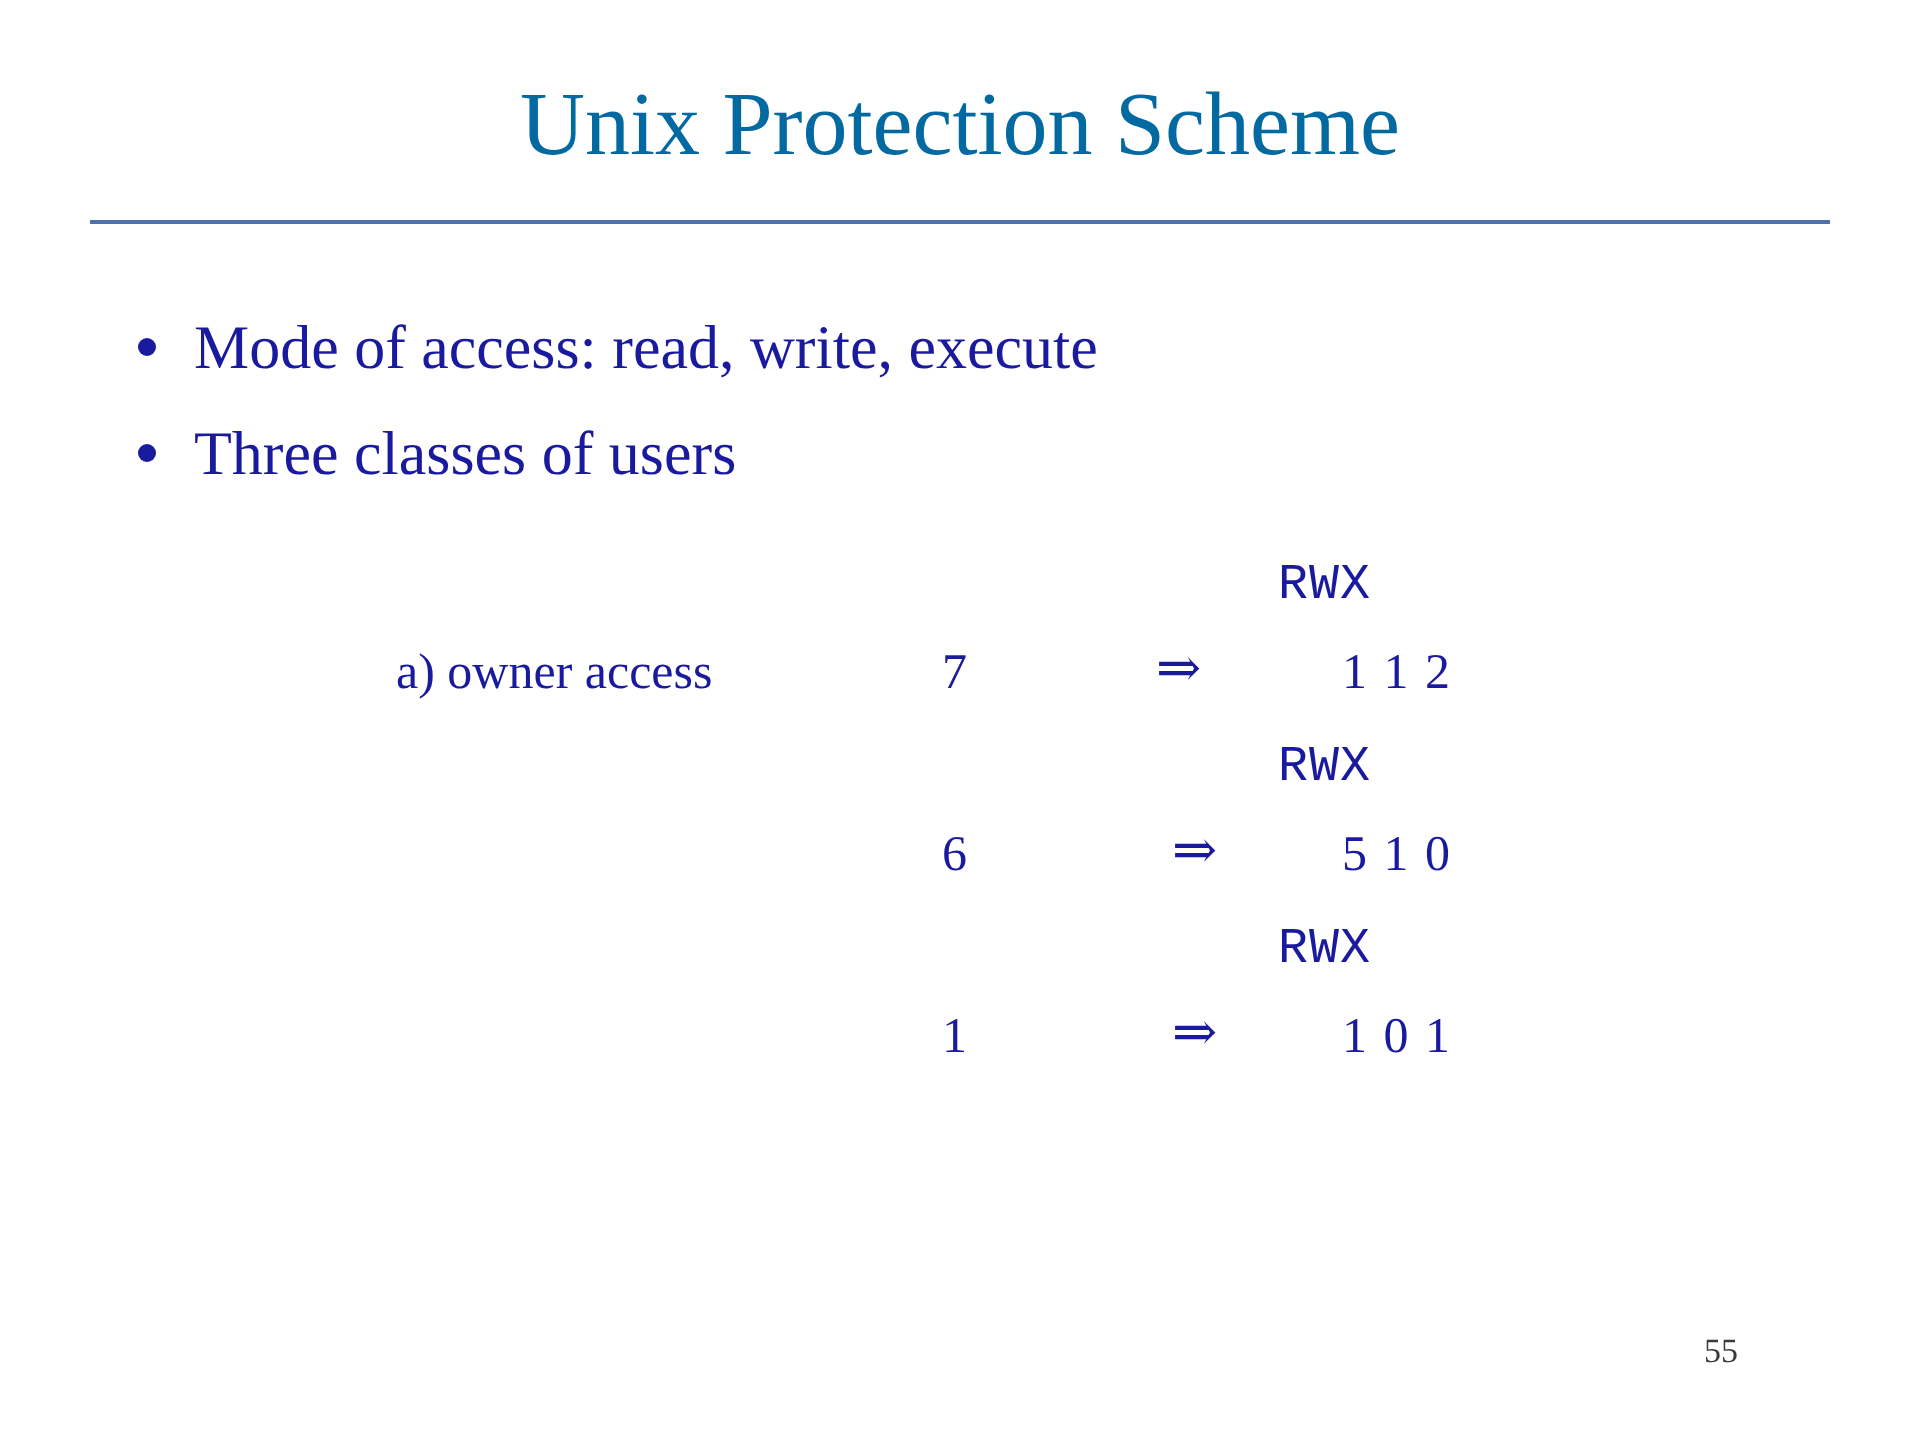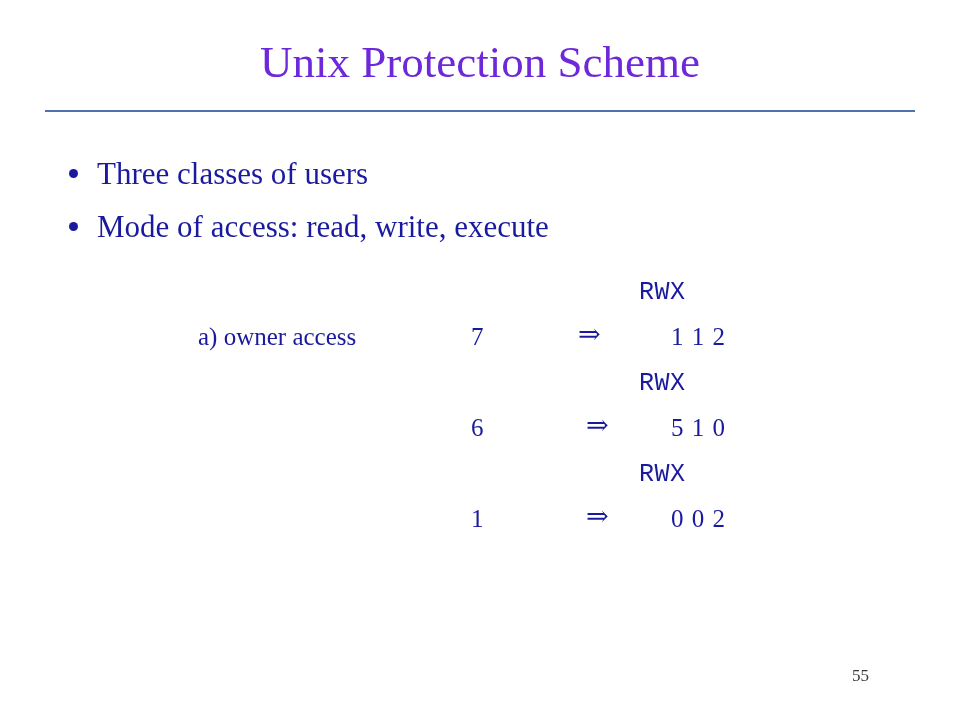--- a/index.html
+++ b/index.html
@@ -21,21 +21,21 @@
     background: #ffffff;
   }
 
   
   .title {
     position: absolute;
     left: 45px;
     top: 34px;
     width: 870px;
     text-align: center;
-    color: #6d28d9;
+    color: #0369a1;
     font-size: 45px;
     line-height: 56px;
     font-weight: normal;
     white-space: nowrap;
   }
 
   
   .divider {
     position: absolute;
     left: 45px;
@@ -152,26 +152,26 @@
 <div class="slide">
 
   <div class="title">Unix Protection Scheme</div>
 
   <div class="divider"></div>
 
   <div class="bullets">
 
     <div class="bullet-row">
       <span class="bullet-dot"></span>
-      <span class="bullet-text">Three classes of users</span>
+      <span class="bullet-text">Mode of access:  read, write, execute</span>
     </div>
 
     <div class="bullet-row">
       <span class="bullet-dot"></span>
-      <span class="bullet-text">Mode of access:  read, write, execute</span>
+      <span class="bullet-text">Three classes of users</span>
     </div>
 
   </div>
 
   <div class="perm-table">
 
     <div class="perm-block">
       <div class="perm-head">RWX</div>
       <div class="perm-row">
         <span class="perm-label">a) owner access</span>
@@ -188,21 +188,21 @@
         <span class="perm-arrow shift">⇒</span>
         <span class="perm-bits">5 1 0</span>
       </div>
     </div>
 
     <div class="perm-block">
       <div class="perm-head">RWX</div>
       <div class="perm-row">
         <span class="perm-octal">1</span>
         <span class="perm-arrow shift">⇒</span>
-        <span class="perm-bits">0 0 2</span>
+        <span class="perm-bits">1 0 1</span>
       </div>
     </div>
 
   </div>
 
   <div class="page-number">55</div>
 
 </div>
 
 </body></html>

